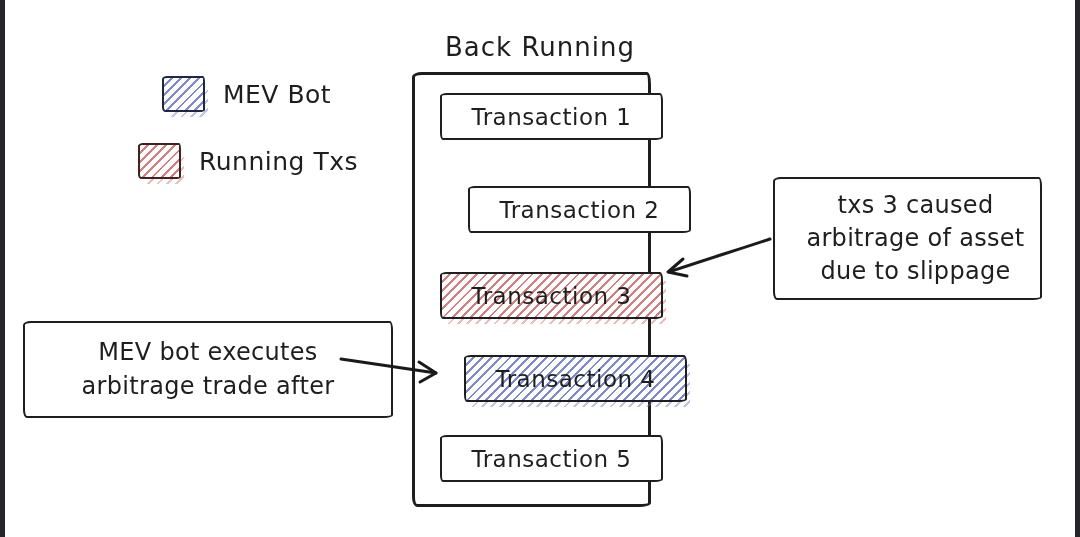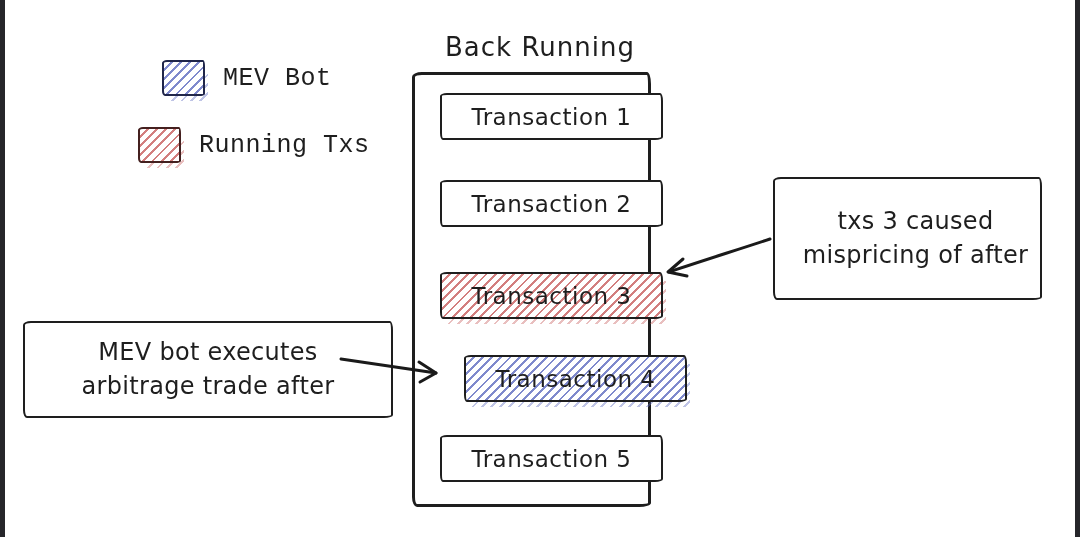--- a/index.html
+++ b/index.html
@@ -20,21 +20,21 @@
   .title {
     position: absolute;
     top: 32px; left: 0; width: 100%;
     text-align: center;
     font-size: 26px;
     letter-spacing: 1px;
     color: #1e1e1e;
   }
 
   
-  .legend { position: absolute; left: 138px; top: 60px; z-index: 0; font-family: Liberation Mono, monospace; }
+  .legend { position: absolute; left: 138px; top: 76px; z-index: 0; }
   .legend-row { display: flex; align-items: center; margin-bottom: 31px; }
   .swatch {
     position: relative;
     width: 43px; height: 36px;
     border: 2.5px solid #20264a;
     border-radius: 5px 2px 6px 3px / 3px 6px 2px 5px;
     margin-right: 18px;
     background-color: #fff;
   }
   .swatch.affected { border-color: #44201f; }
@@ -76,21 +76,21 @@
     left: 25px;
     width: 223px; height: 47px;
     border: 2.5px solid #1e1e1e;
     border-radius: 7px 3px 8px 3px / 3px 8px 3px 7px;
     display: flex; align-items: center; justify-content: center;
     font-size: 23px;
     letter-spacing: 0.5px;
     background-color: #fff;
   }
   .tx-1 { top: 18px; }
-  .tx-2 { top: 105px; }
+  .tx-2 { top: 111px; margin-left: 28px; }
   .tx-3 { top: 197px; }
   .tx-4 { top: 280px; }
   .tx-5 { top: 360px; text-align: right; }
 
   
   .note {
     position: absolute;
     border: 2.5px solid #1e1e1e;
     border-radius: 8px 3px 9px 4px / 4px 9px 3px 8px;
     background: #fff;
@@ -142,21 +142,22 @@
     <div class="tx tx-5">Transaction 5</div>
   </div>
 
   <div class="note note-left">
     <div>MEV bot executes</div>
     <div>arbitrage trade after</div>
   </div>
 
   <div class="note note-right">
     <div>txs 3 caused</div>
-    <div>mispricing of after</div>
+    <div>arbitrage of asset</div>
+    <div>due to slippage</div>
   </div>
 
   <svg class="arrow" style="left:336px; top:349px;" width="110" height="36" viewBox="0 0 110 36">
     <path d="M 5 10 C 40 15, 72 20, 100 24"></path>
     <polyline points="83,13 100,24 84,33"></polyline>
   </svg>
 
   <svg class="arrow" style="left:655px; top:230px;" width="125" height="52" viewBox="0 0 125 52">
     <path d="M 115 9 C 85 19, 40 33, 14 42"></path>
     <polyline points="28,29 13,42 32,46"></polyline>

